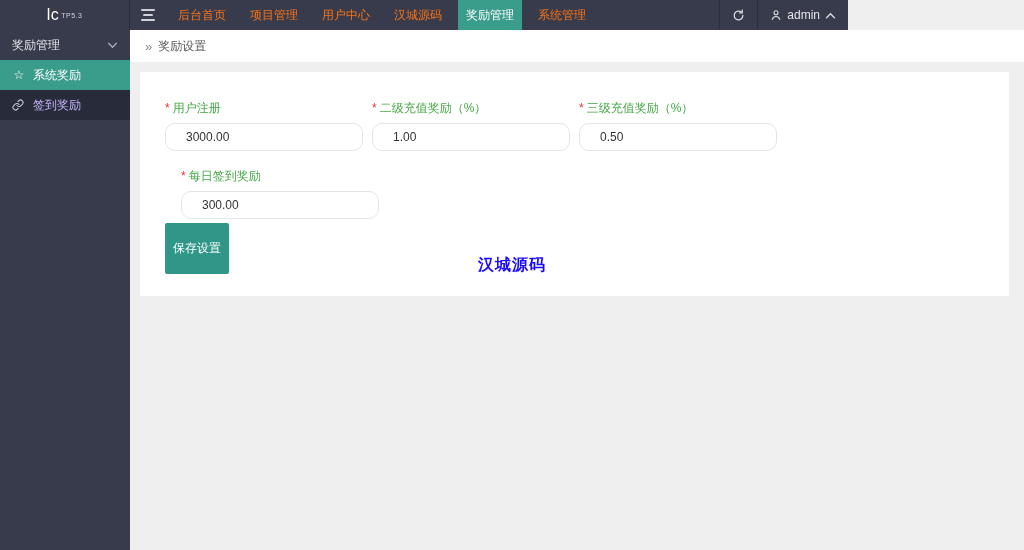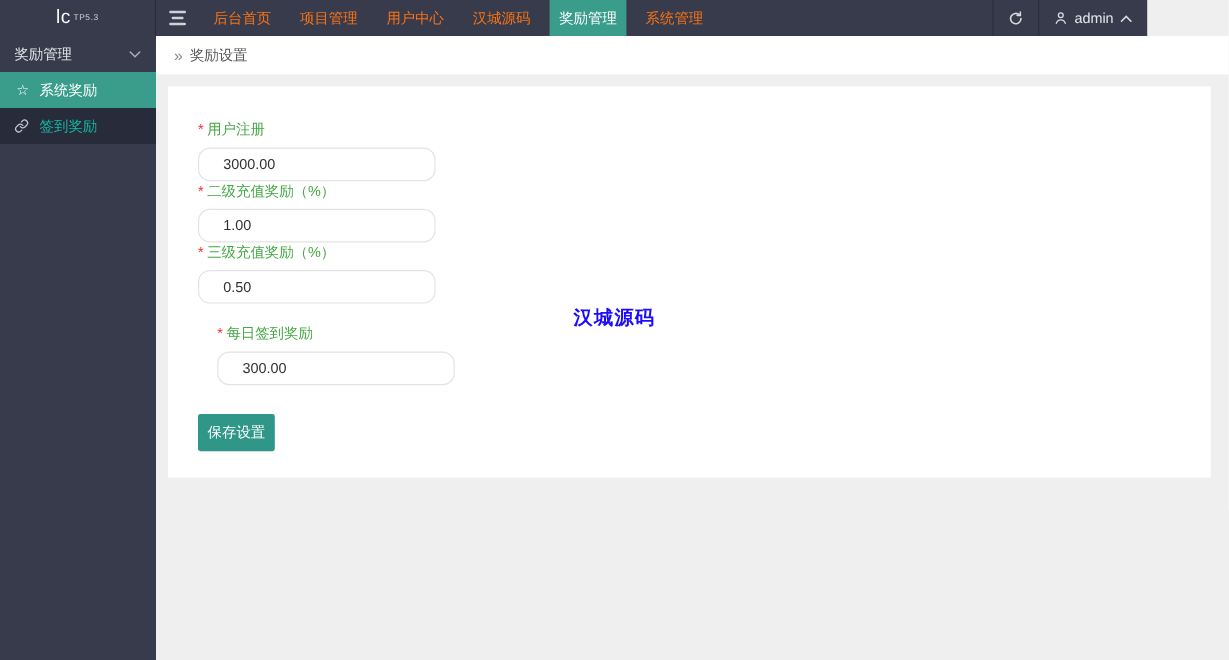--- a/index.html
+++ b/index.html
@@ -1,21 +1,21 @@
 <!DOCTYPE html>
 <html><head>
 <meta charset="utf-8">
 <style>
   * { margin:0; padding:0; box-sizing:border-box; }
   html,body { width:1024px; height:550px; overflow:hidden;
     font-family:"Liberation Sans","DejaVu Sans",sans-serif; }
   #page { position:relative; width:1024px; height:550px; background:#efefef; }
 
   
-  .topbar { position:absolute; top:0; left:0; width:956px; height:30px;
+  .topbar { position:absolute; top:0; left:0; width:848px; height:30px;
     background:#373b4b; display:flex; align-items:stretch; color:#d8dae0; }
   .logo { width:130px; display:flex; align-items:center; justify-content:center;
     color:#fff; font-size:16px; letter-spacing:.5px;
     border-right:1px solid rgba(0,0,0,.25); }
   .logo sup { font-size:7px; margin-left:2px; color:#cfd2da; }
   .burger { width:36px; display:flex; flex-direction:column; justify-content:center;
     align-items:center; gap:3px; cursor:pointer; }
   .burger i { display:block; height:2px; background:#cfd2da; width:14px; border-radius:1px; }
   .burger i.mid { width:10px; }
   .nav { display:flex; align-items:stretch; }
@@ -28,43 +28,43 @@
   .user-box { display:flex; align-items:center; gap:5px; padding:0 12px 0 12px;
     border-left:1px solid rgba(0,0,0,.2); font-size:12px; color:#e3e5ea; cursor:pointer; }
 
   
   .sidebar { position:absolute; top:30px; left:0; width:130px; height:520px;
     background:#373b4b; }
   .side-group { height:30px; display:flex; align-items:center; padding:0 12px;
     color:#e3e5ea; font-size:12px; cursor:pointer; }
   .side-group .gl { flex:1; }
   .side-item { height:30px; display:flex; align-items:center; gap:7px; padding:0 12px;
-    font-size:12px; color:#14b8a6; cursor:pointer; background:#282c3a; }
+    font-size:12px; color:#c4b5fd; cursor:pointer; background:#282c3a; }
   .side-item.active { background:#3a9c8b; color:#fff; }
   .side-item .ic { width:14px; text-align:center; font-size:12px; }
 
   
   .main { position:absolute; top:30px; left:130px; width:894px; height:520px; }
   .crumb-bar { height:32px; background:#fff; display:flex; align-items:center;
     padding:0 15px; font-size:12px; color:#555; }
   .crumb-bar .sep { color:#888; margin-right:6px; font-size:13px; }
 
   .card { margin:10px 15px 0 10px; background:#fff; padding:28px 25px 22px 25px;
     position:relative; min-height:199px; }
-  .form-row { display:flex;flex-direction:column; }
+  .form-row { display:flex; }
   .field { width:198px; margin-right:9px; }
   .field label { display:block; font-size:12px; color:#43a843; margin-bottom:6px;
     white-space:nowrap; }
   .req { color:#f23030; margin-right:3px; font-size:12px; }
   .field input { width:100%; height:28px; border:1px solid #e4e4e4; border-radius:10px;
     padding:0 20px; font-size:12px; color:#333; outline:none;
     font-family:"Liberation Sans","DejaVu Sans",sans-serif; }
   .row2 { margin-top:17px;margin-left:16px; }
-  .save-btn { margin-top:24px; display:inline-block; background:#2f9688; color:#fff;
-    border:none; border-radius:2px; font-size:12px; padding:7px 8px; cursor:pointer;
+  .save-btn { margin-top:4px; display:inline-block; background:#2f9688; color:#fff;
+    border:none; border-radius:2px; font-size:12px; padding:17px 8px; cursor:pointer;
     font-family:"Liberation Sans","DejaVu Sans",sans-serif; }
 
   .watermark { position:absolute; left:512px; top:255px; transform:translateX(-50%);
     color:#1c0cf8; font-size:16px; font-weight:bold; letter-spacing:1px;
     white-space:nowrap; pointer-events:none;font-family:Liberation Mono, monospace; }
 
   svg { display:block; }
 </style>
 </head>
 <body>

